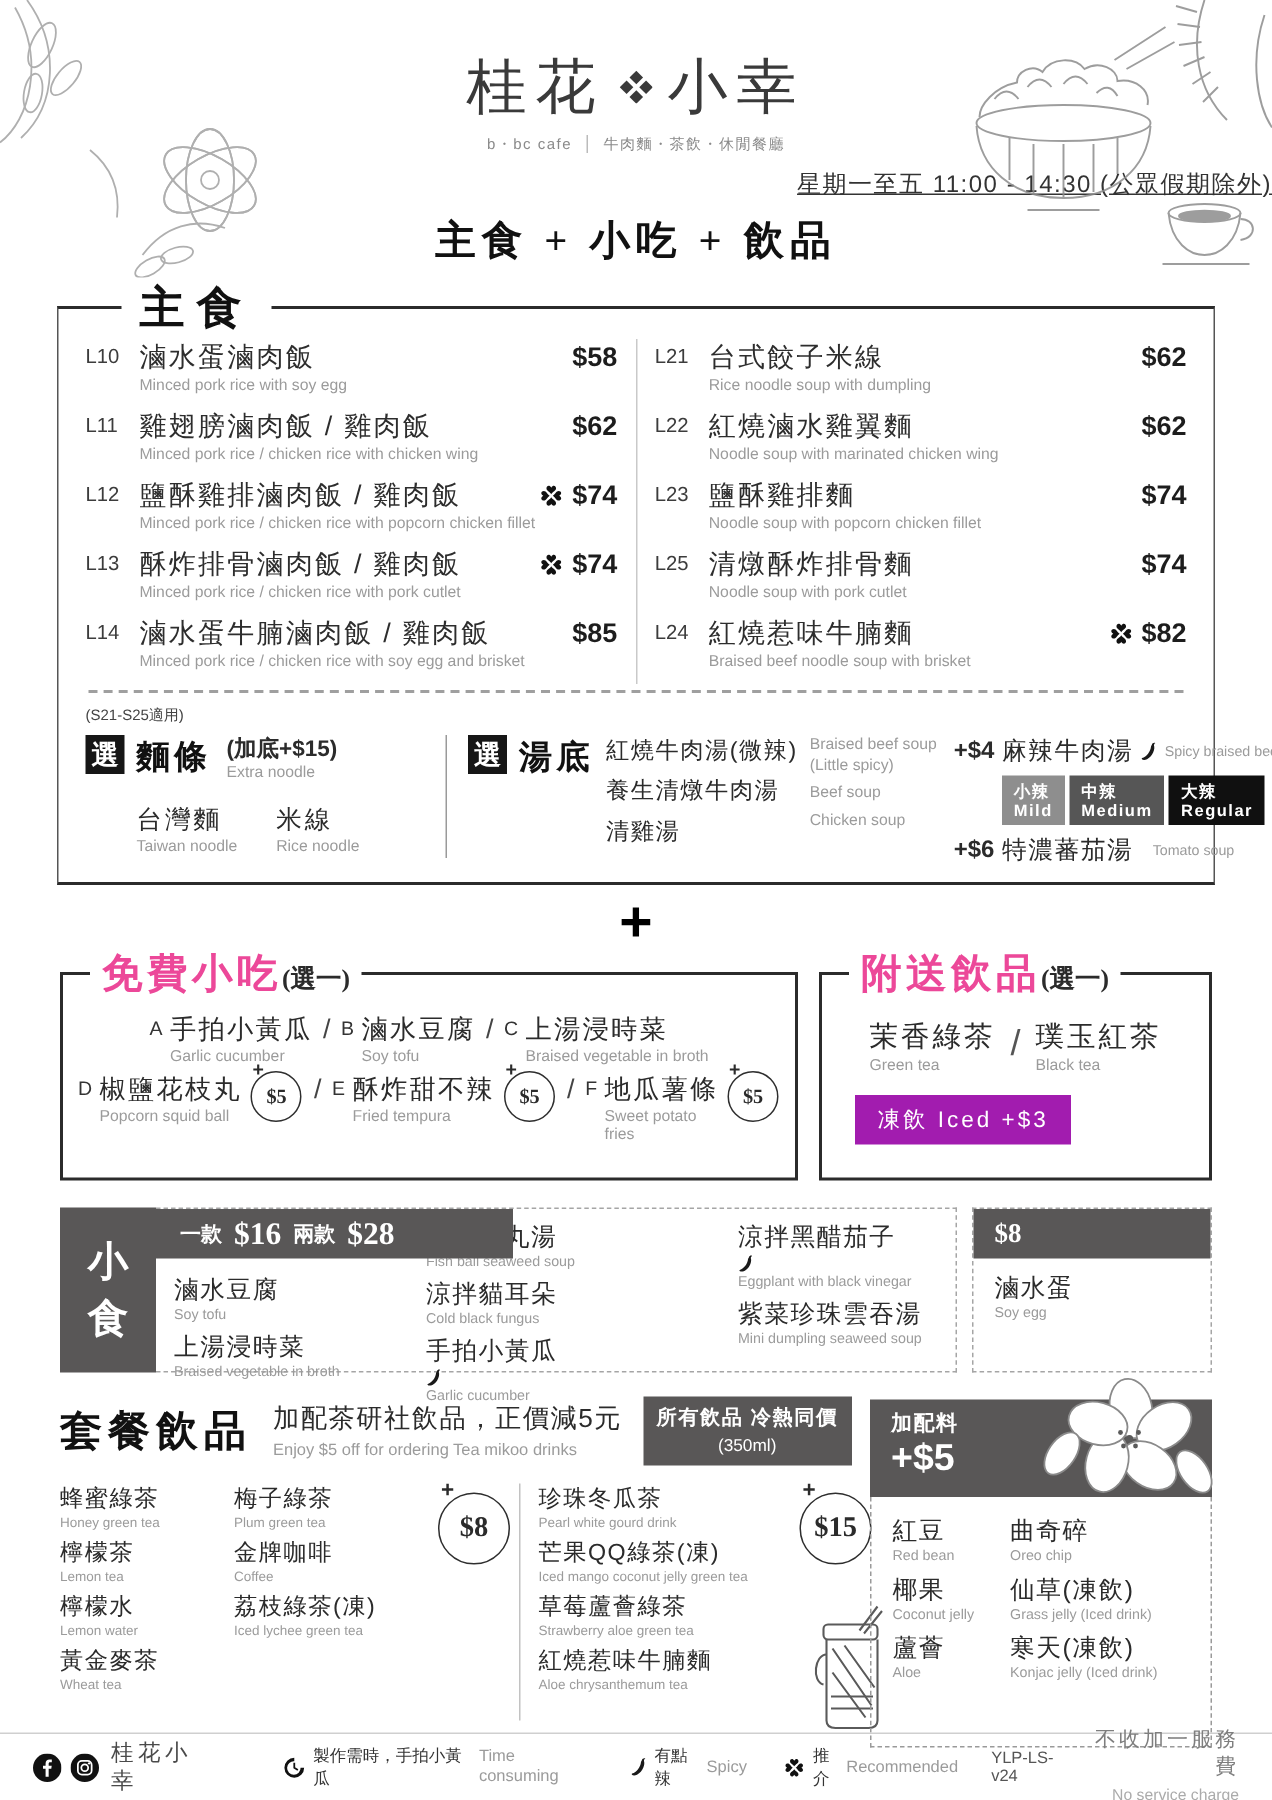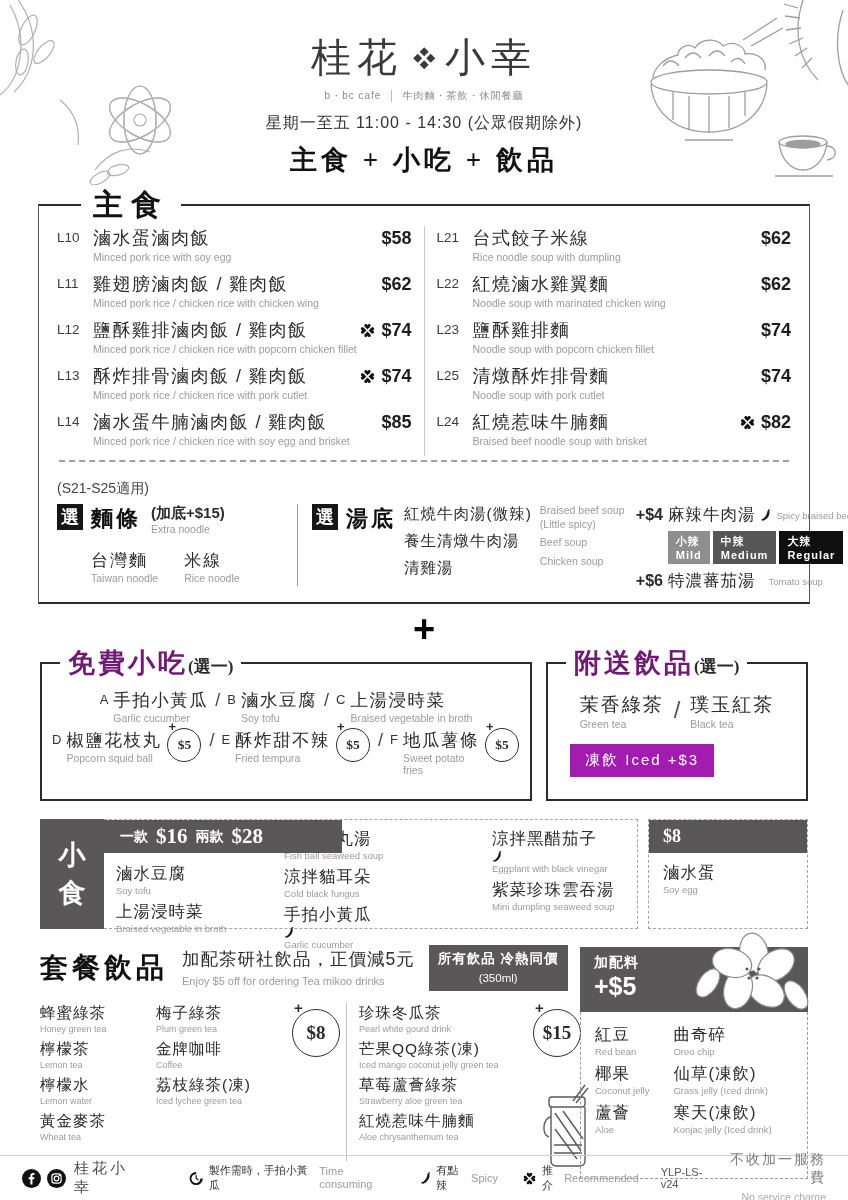--- a/index.html
+++ b/index.html
@@ -14,42 +14,42 @@
   .deco-tl{left:0;top:0;}
   .deco-tr{right:0;top:0;}
 
   
   .logo-row{display:flex;justify-content:center;align-items:center;gap:10px;padding-top:30px;}
   .logo-zh{font-size:40px;letter-spacing:6px;font-weight:300;color:#3a3a3a;}
   .logo-sub{display:flex;justify-content:center;align-items:center;gap:10px;margin-top:4px;
             font-size:10px;color:#8a8a8a;letter-spacing:1px;}
   .logo-sub .bar{width:1px;height:12px;background:#bbb;}
   .menu-title{text-align:center;font-size:44px;font-weight:bold;letter-spacing:16px;margin-top:22px;color:#1d1d1d;}
-  .hours{text-align:center;font-size:16px;margin-top:10px;letter-spacing:1px;color:#333;}
+  .hours{text-align:right;font-size:16px;margin-top:10px;letter-spacing:1px;color:#333;text-decoration:underline;}
   .formula{text-align:center;font-size:27px;font-weight:bold;letter-spacing:4px;margin-top:8px;color:#111;}
 
   
   .mains{position:relative;margin:26px 38px 0;border:1px solid #555;border-top:2px solid #2b2b2b;
          border-bottom:2px solid #2b2b2b;padding:20px 18px 10px;}
   .mains-title{position:absolute;top:-21px;left:42px;background:#fff;padding:0 12px;
                font-size:30px;font-weight:bold;letter-spacing:8px;color:#111;}
   .m-cols{display:flex;}
   .m-col{flex:1;min-width:0;}
   .m-vline{width:1px;background:#c9c9c9;margin:0 12px;}
   .m-row{display:flex;align-items:flex-start;margin-bottom:9px;}
   .m-code{width:36px;flex:0 0 36px;font-size:13.5px;color:#3c3c3c;padding-top:4px;}
   .m-nm{flex:1;min-width:0;}
   .m-zh{font-size:18px;letter-spacing:1.5px;color:#2d2d2d;white-space:nowrap;}
   .m-en{display:block;margin-top:1px;}
   .m-ico{flex:0 0 18px;padding-top:4px;margin-right:4px;color:#111;}
   .m-price{font-size:18px;font-weight:bold;color:#1d1d1d;padding-top:2px;}
   .dash-sep{border:none;border-top:2px dashed #9f9f9f;margin:4px 2px 8px;}
 
   
-  .opt-applies{font-size:14px;color:#444;margin:18px 0 6px;}
+  .opt-applies{font-size:10px;color:#444;margin:8px 0 6px;}
   .opt-wrap{display:flex;}
   .opt-noodle{flex:0 0 240px;}
   .opt-vline{width:1px;background:#9a9a9a;margin:0 14px 6px 0;}
   .opt-head{display:flex;align-items:flex-start;gap:8px;}
   .sel-badge{background:#161616;color:#fff;font-size:18px;font-weight:bold;width:26px;height:26px;
              display:flex;align-items:center;justify-content:center;flex:0 0 26px;}
   .opt-title{font-size:22px;font-weight:bold;letter-spacing:3px;color:#111;}
   .opt-extra{font-size:15px;font-weight:bold;margin-left:2px;}
   .opt-extra .en{display:block;font-weight:normal;}
   .noodle-items{display:flex;gap:26px;margin:14px 0 0 34px;}
@@ -73,21 +73,21 @@
 
   
   .plus-row{text-align:center;font-size:38px;font-weight:bold;color:#000;line-height:1;margin:6px 0 8px;}
 
   
   .choose-row{display:flex;gap:14px;margin:14px 40px 0;}
   .cbox{border:2px solid #2b2b2b;position:relative;padding:20px 10px 10px;}
   .cbox-snacks{flex:1.78;}
   .cbox-drinks{flex:1;}
   .cbox-title{position:absolute;top:-19px;left:18px;background:#fff;padding:0 8px;white-space:nowrap;}
-  .cbox-title .t{font-size:27px;font-weight:bold;letter-spacing:3px;color:#701a75;}
+  .cbox-title .t{font-size:27px;font-weight:bold;letter-spacing:3px;color:#ec4899;}
   .cbox-title .s{font-size:17px;font-weight:bold;}
   .fs-row{display:flex;justify-content:center;align-items:flex-start;gap:4px;margin-top:4px;}
   .fs-item{display:flex;align-items:flex-start;gap:5px;}
   .fs-letter{font-size:13px;color:#333;padding-top:4px;}
   .fs-zh{font-size:17.5px;letter-spacing:1.5px;white-space:nowrap;}
   .fs-slash{font-size:18px;color:#444;padding:2px 3px 0;}
   .p5{position:relative;width:32px;height:32px;flex:0 0 32px;border:1.5px solid #2e2e2e;border-radius:50%;
       display:flex;align-items:center;justify-content:center;
       font-family:"Liberation Serif",serif;font-weight:bold;font-size:13.5px;margin:0 1px;}
   .p5 .pl{position:absolute;top:-10px;left:0;font-size:13px;font-weight:bold;font-family:"Liberation Sans",sans-serif;}

